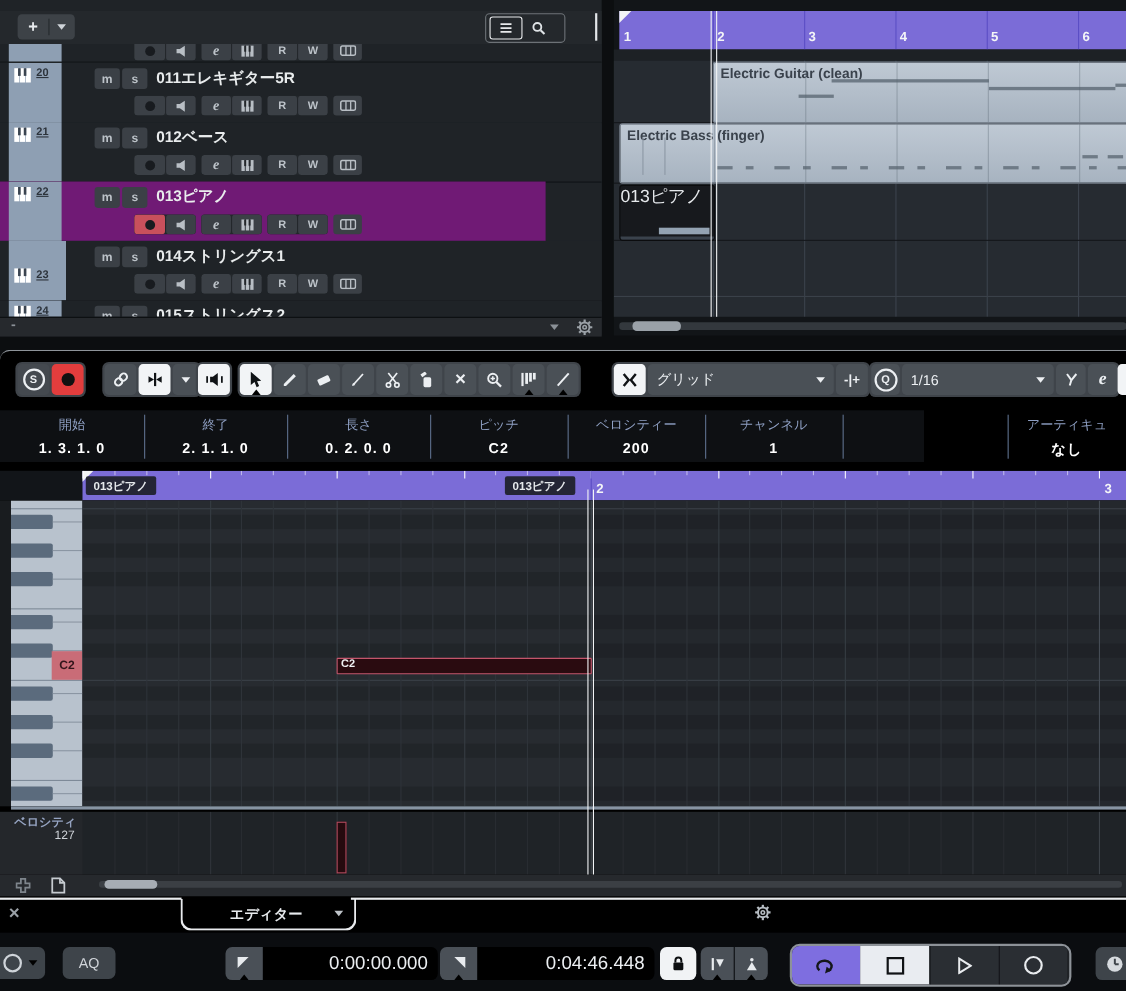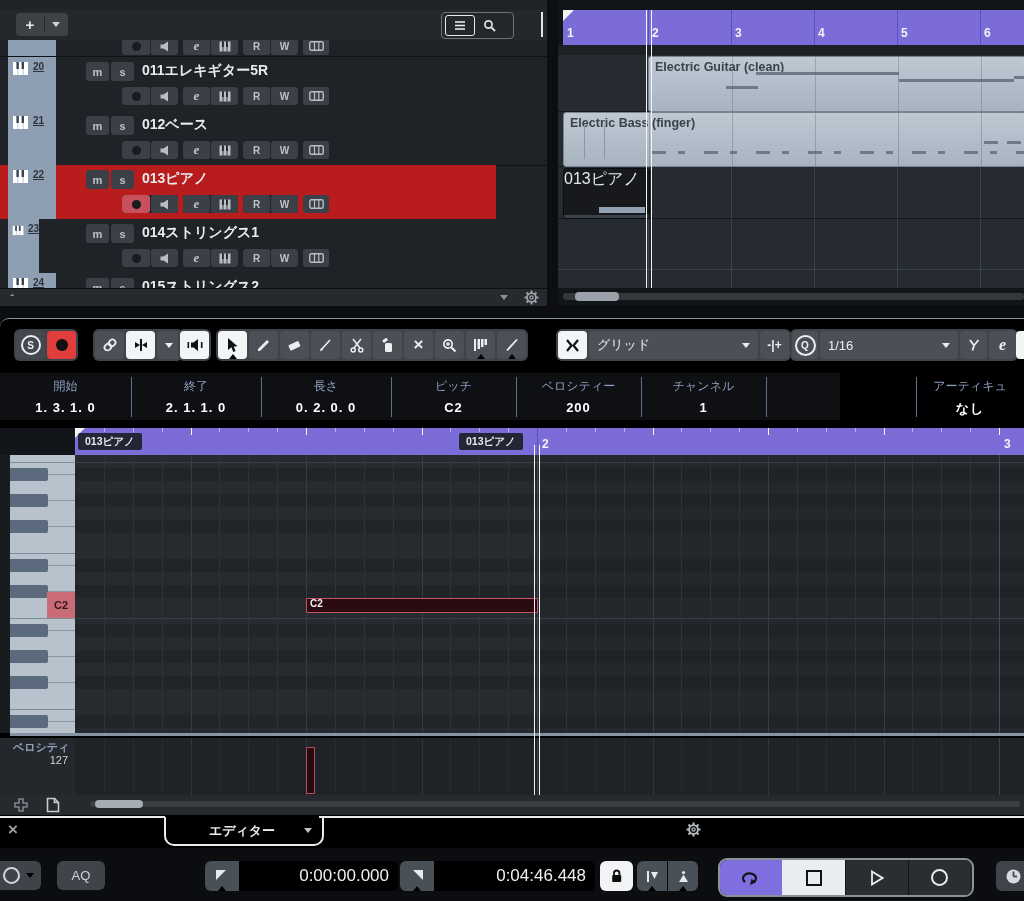--- a/index.html
+++ b/index.html
@@ -205,21 +205,21 @@
         <div style="position: absolute; left: 303px; top: 30px; width: 26px; height: 18px;">
           <div class="ctl" style="width:26px;height:18px;">
             <svg width="15" height="10" viewBox="0 0 15 10">
               <rect x="0.8" y="0.8" width="13.4" height="8.4" rx="1.5" fill="none" stroke="#b9bfc5" stroke-width="1.4"></rect>
               <line x1="5.5" y1="1" x2="5.5" y2="9" stroke="#b9bfc5" stroke-width="1.2"></line>
               <line x1="9.8" y1="1" x2="9.8" y2="9" stroke="#b9bfc5" stroke-width="1.2"></line>
             </svg>
           </div>
         </div>
       </div>
-      <div style="position: absolute; left: 0px; top: 125px; width: 496px; height: 54px; background: #b91c1c; border-bottom: 1px solid rgb(16, 19, 22); overflow: hidden;">
+      <div style="position: absolute; left: 0px; top: 125px; width: 496px; height: 54px; background: #701a75; border-bottom: 1px solid rgb(16, 19, 22); overflow: hidden;">
         <div style="position: absolute; left: 8px; top: 0px; width: 48px; height: 54px; background: rgb(142, 159, 179); display: flex; align-items: flex-start; padding-top: 4px;">
           <svg width="18" height="15" viewBox="0 0 18 15" style="margin-left:4px">
             <rect x="1" y="1" width="4.6" height="13" fill="#fff"></rect>
             <rect x="6.2" y="1" width="4.6" height="13" fill="#fff"></rect>
             <rect x="11.4" y="1" width="4.6" height="13" fill="#fff"></rect>
             <rect x="4.4" y="1" width="2.4" height="7" fill="#3a4450"></rect>
             <rect x="9.6" y="1" width="2.4" height="7" fill="#3a4450"></rect>
           </svg>
           <span class="tnum">22</span>
         </div>
@@ -260,21 +260,21 @@
           <div class="ctl" style="width:26px;height:18px;">
             <svg width="15" height="10" viewBox="0 0 15 10">
               <rect x="0.8" y="0.8" width="13.4" height="8.4" rx="1.5" fill="none" stroke="#b9bfc5" stroke-width="1.4"></rect>
               <line x1="5.5" y1="1" x2="5.5" y2="9" stroke="#b9bfc5" stroke-width="1.2"></line>
               <line x1="9.8" y1="1" x2="9.8" y2="9" stroke="#b9bfc5" stroke-width="1.2"></line>
             </svg>
           </div>
         </div>
       </div>
       <div style="position: absolute; left: 0px; top: 179px; width: 547px; height: 54px; background: rgb(31, 35, 39); border-bottom: 1px solid rgb(16, 19, 22); overflow: hidden;">
-        <div style="position: absolute; left: 8px; top: 0px; width: 31px; height: 54px; background: rgb(142, 159, 179); display: flex; align-items: flex-start; padding-top: 4px;">
+        <div style="position: absolute; left: 8px; top: 0px; width: 52px; height: 54px; background: rgb(142, 159, 179); display: flex; align-items: center; padding-top: 4px;">
           <svg width="18" height="15" viewBox="0 0 18 15" style="margin-left:4px">
             <rect x="1" y="1" width="4.6" height="13" fill="#fff"></rect>
             <rect x="6.2" y="1" width="4.6" height="13" fill="#fff"></rect>
             <rect x="11.4" y="1" width="4.6" height="13" fill="#fff"></rect>
             <rect x="4.4" y="1" width="2.4" height="7" fill="#3a4450"></rect>
             <rect x="9.6" y="1" width="2.4" height="7" fill="#3a4450"></rect>
           </svg>
           <span class="tnum">23</span>
         </div>
         <div style="position: absolute; left: 86px; top: 5px; width: 23px; height: 19px;">

